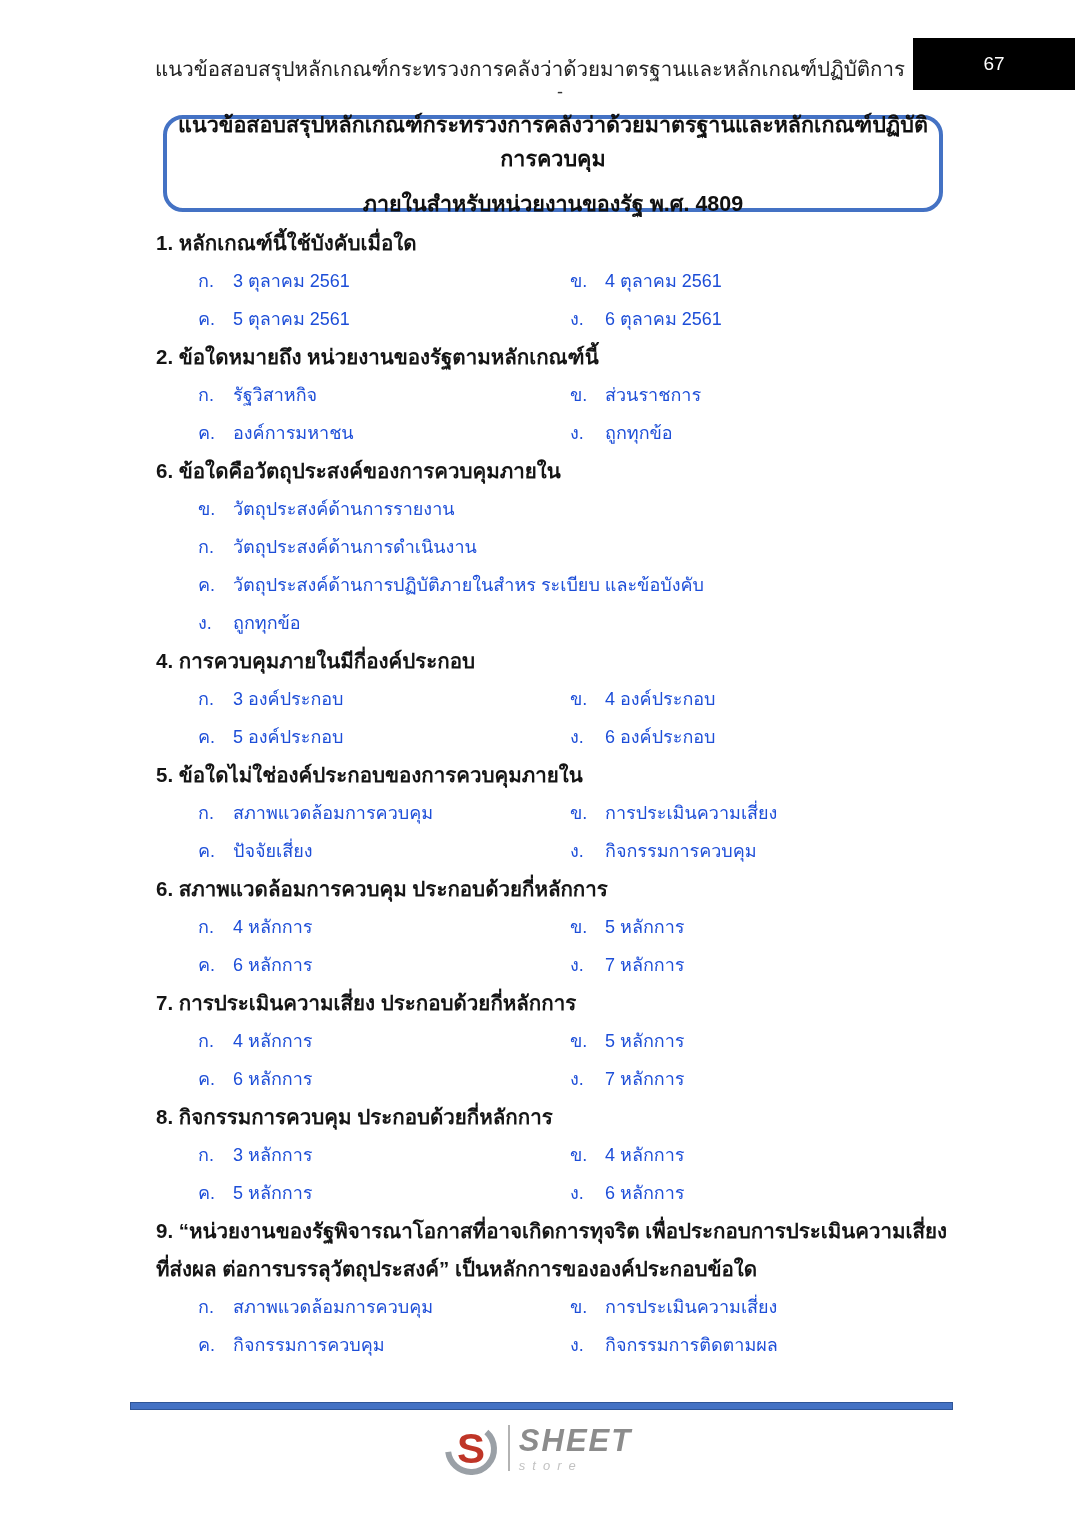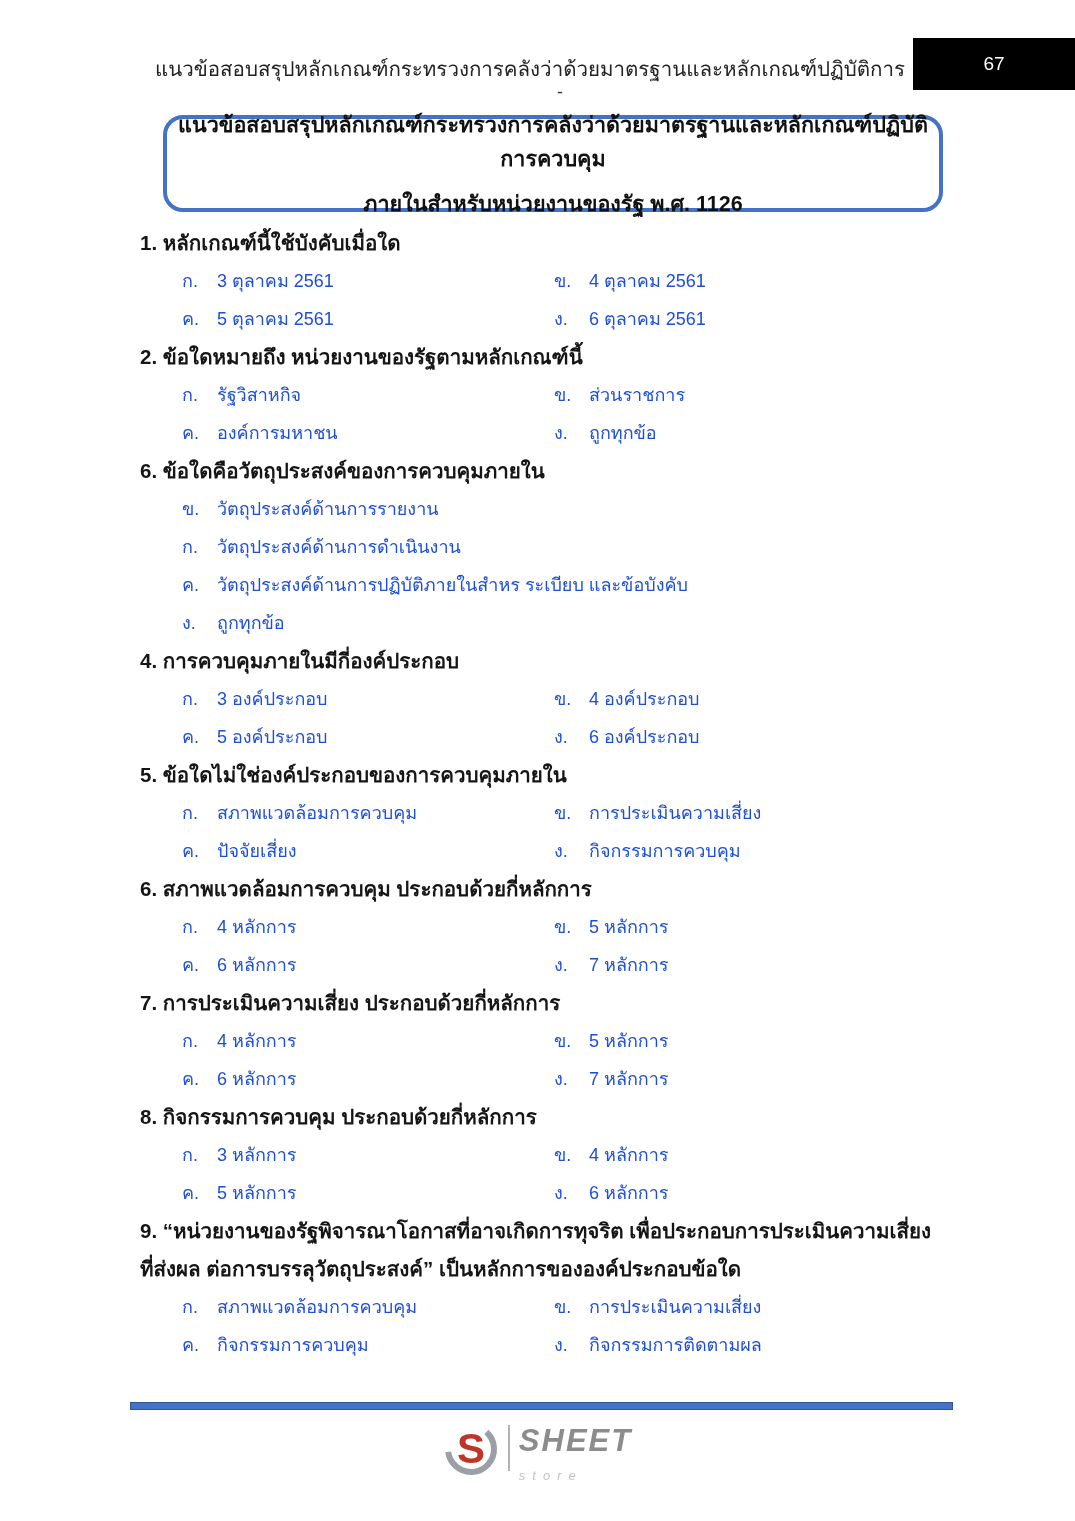--- a/index.html
+++ b/index.html
@@ -33,21 +33,21 @@
     position: absolute; top: 115px; left: 163px; width: 780px; height: 97px;
     box-sizing: border-box;
     border: 4px solid #4472C4; border-radius: 20px;
     background: #ffffff;
     display: flex; flex-direction: column; align-items: center; justify-content: center;
     gap: 11px;
     font-weight: bold; font-size: 21.5px; text-align: center; color: #111;
   }
   
   .questions {
-    position: absolute; top: 224px; left: 140px; width: 802px;
+    position: absolute; top: 224px; left: 156px; width: 802px;
   }
   .q-title {
     font-weight: bold; font-size: 20.5px; line-height: 38px; color: #151515;
   }
   .q-options { padding-left: 42px; }
   .q-options.two-col {
     display: grid; grid-template-columns: 372px auto;
   }
   .q-option {
     font-size: 18px; line-height: 38px; color: #1d4ed8;
@@ -65,39 +65,39 @@
     display: flex; align-items: flex-start; justify-content: center; gap: 9px;
   }
   .logo-mark { width: 56px; height: 58px; flex: 0 0 auto; }
   .logo-divider { width: 2px; height: 46px; background: #b3b3b3; margin-top: 5px; }
   .logo-textcol { display: flex; flex-direction: column; margin-top: 6px; }
   .brand-name {
     font-size: 31px; font-weight: bold; color: #8c8c8c;
     letter-spacing: 2px; line-height: 30px; font-style: italic;
   }
   .brand-sub {
-    font-size: 13px; color: #c2c2c2; letter-spacing: 7px; margin-top: 12px; font-style: italic;
+    font-size: 13px; color: #c2c2c2; letter-spacing: 7px; margin-top: 2px; font-style: italic;
   }
 </style>
 </head>
 <body>
 
 <div class="page">
 
   <div class="header-title">แนวข้อสอบสรุปหลักเกณฑ์กระทรวงการคลังว่าด้วยมาตรฐานและหลักเกณฑ์ปฏิบัติการ</div>
 
   <div class="page-number-box">
     <span>67</span>
   </div>
 
   <div class="header-dash">-</div>
 
   <div class="title-box">
     <div>แนวข้อสอบสรุปหลักเกณฑ์กระทรวงการคลังว่าด้วยมาตรฐานและหลักเกณฑ์ปฏิบัติการควบคุม</div>
-    <div>ภายในสำหรับหน่วยงานของรัฐ พ.ศ. 1126</div>
+    <div>ภายในสำหรับหน่วยงานของรัฐ พ.ศ. 4809</div>
   </div>
 
   <div class="questions" id="questions">
       <div class="question">
         <div class="q-title">1. หลักเกณฑ์นี้ใช้บังคับเมื่อใด</div>
         <div class="q-options two-col">
           <div class="q-option"><span class="opt-label">ก.</span><span class="opt-text">3 ตุลาคม 2561</span></div>
           <div class="q-option"><span class="opt-label">ข.</span><span class="opt-text">4 ตุลาคม 2561</span></div>
           <div class="q-option"><span class="opt-label">ค.</span><span class="opt-text">5 ตุลาคม 2561</span></div>
           <div class="q-option"><span class="opt-label">ง.</span><span class="opt-text">6 ตุลาคม 2561</span></div>

